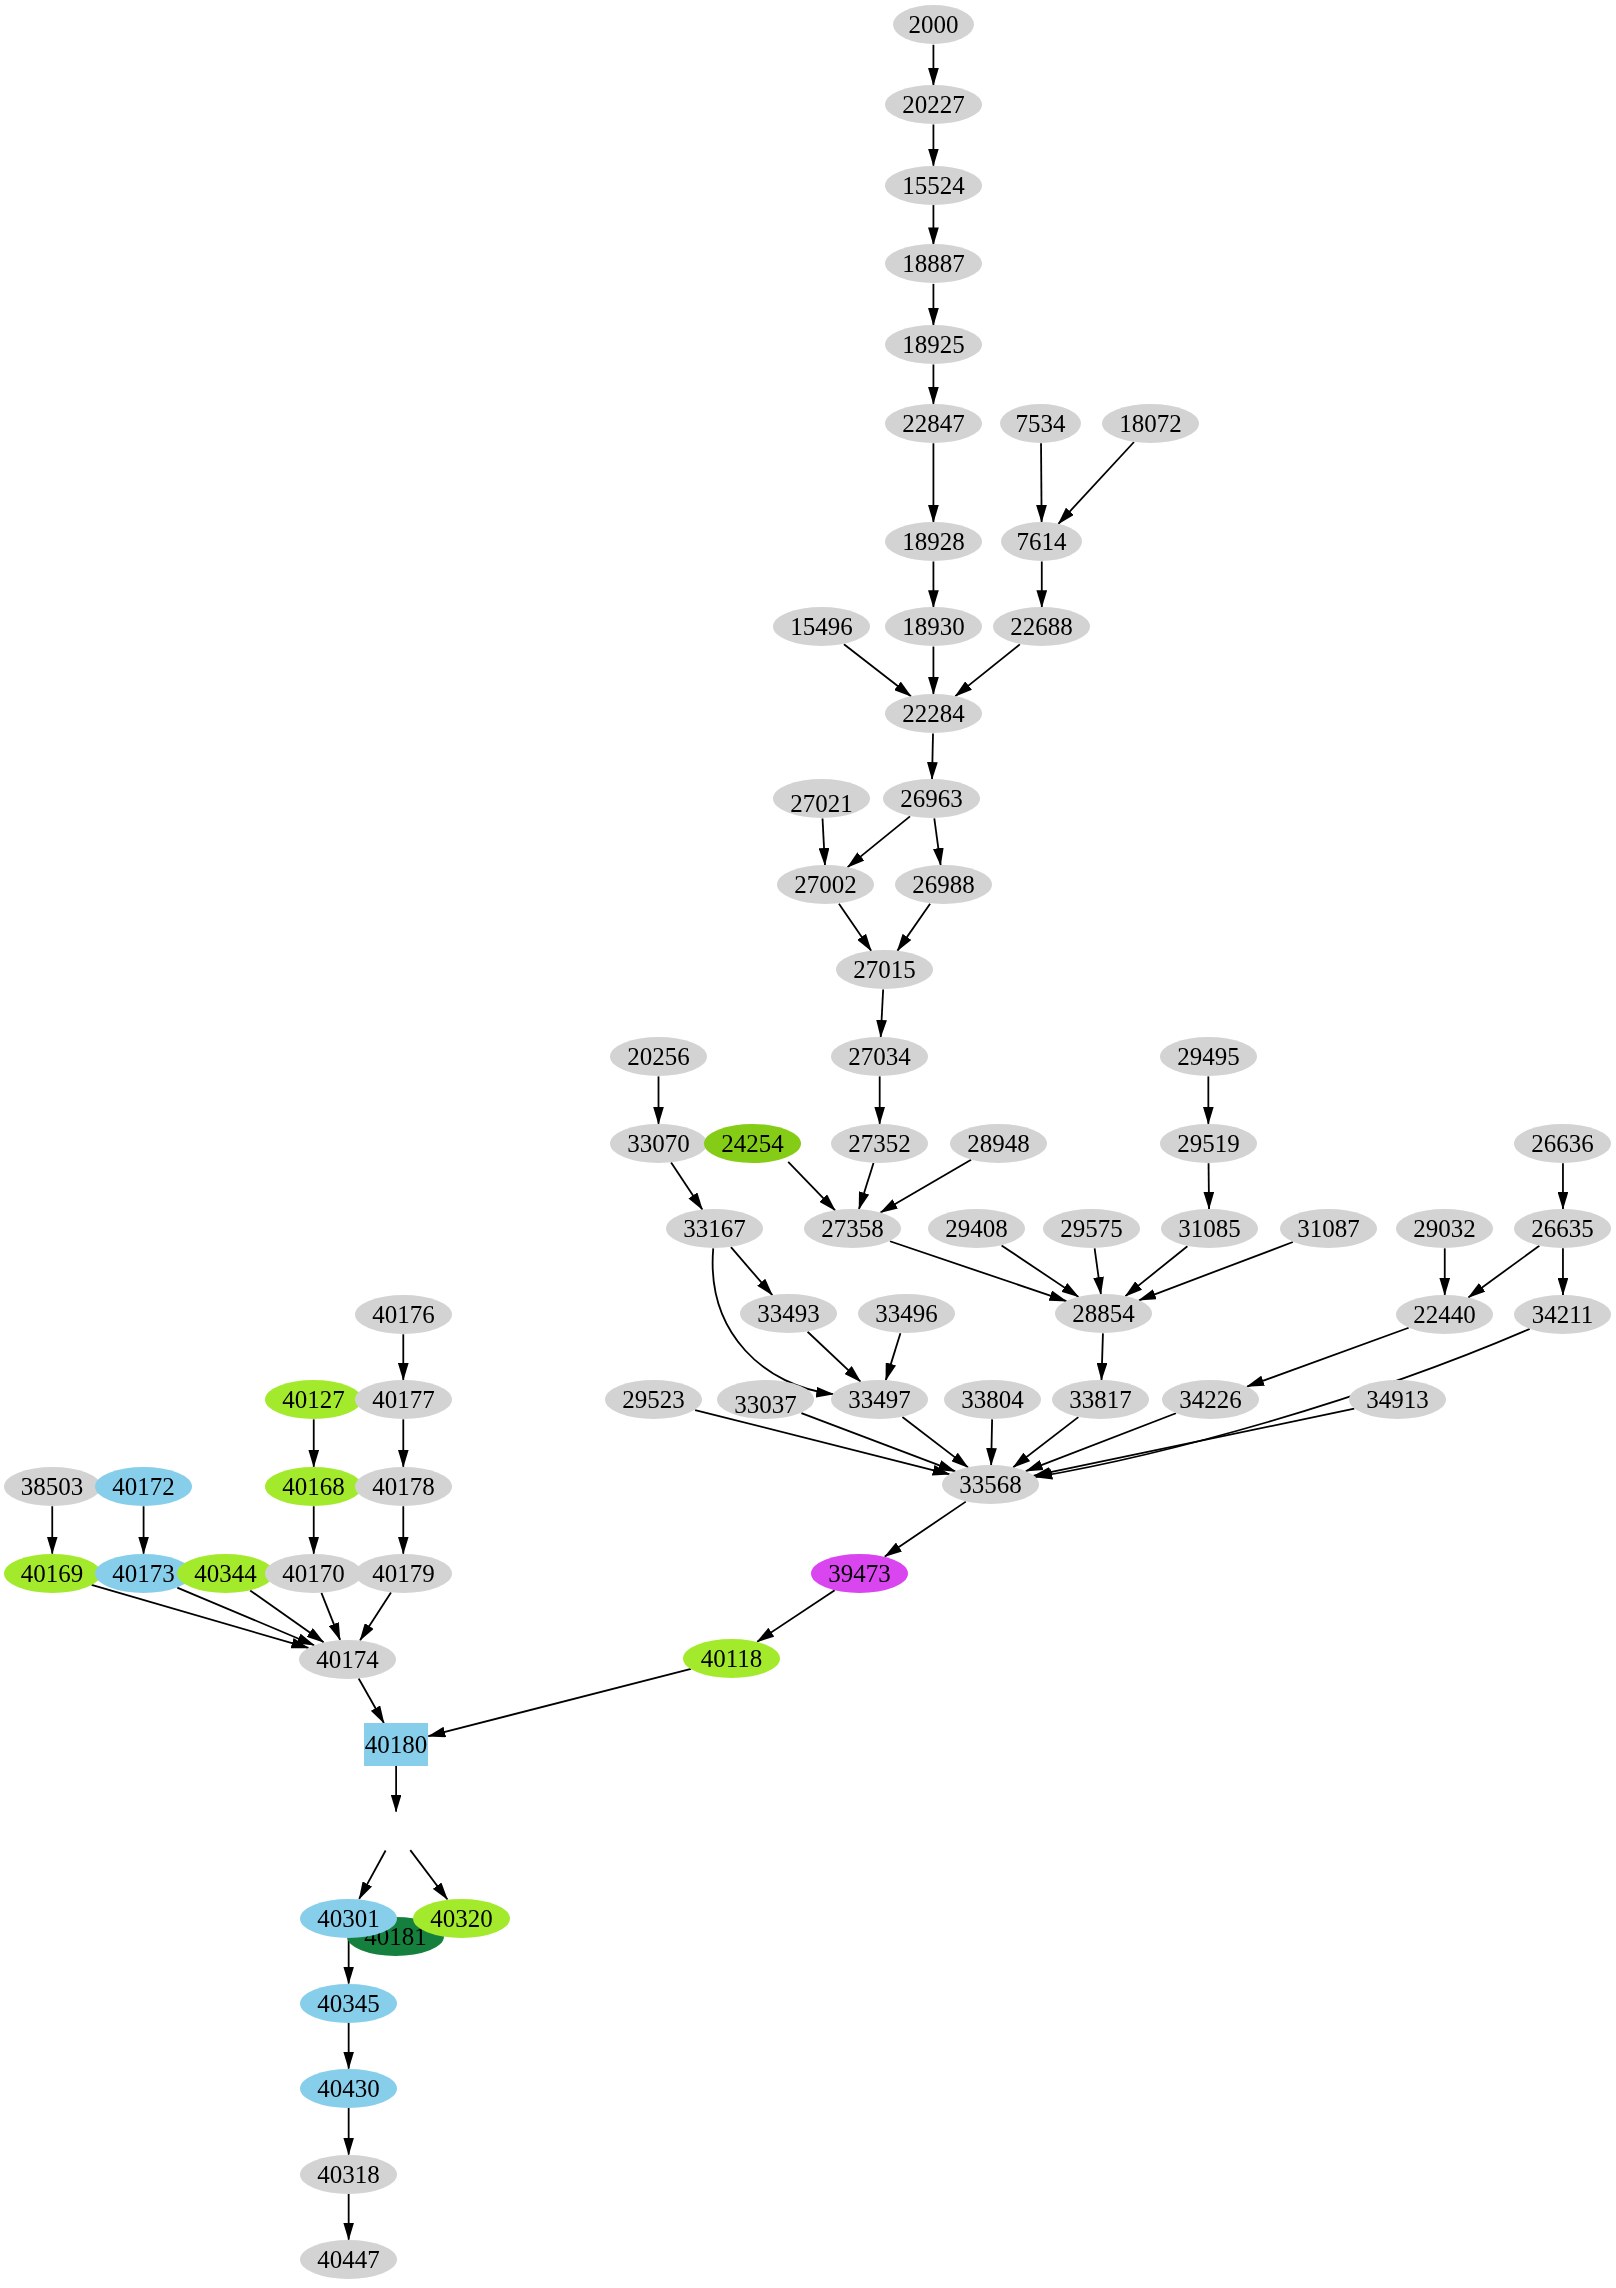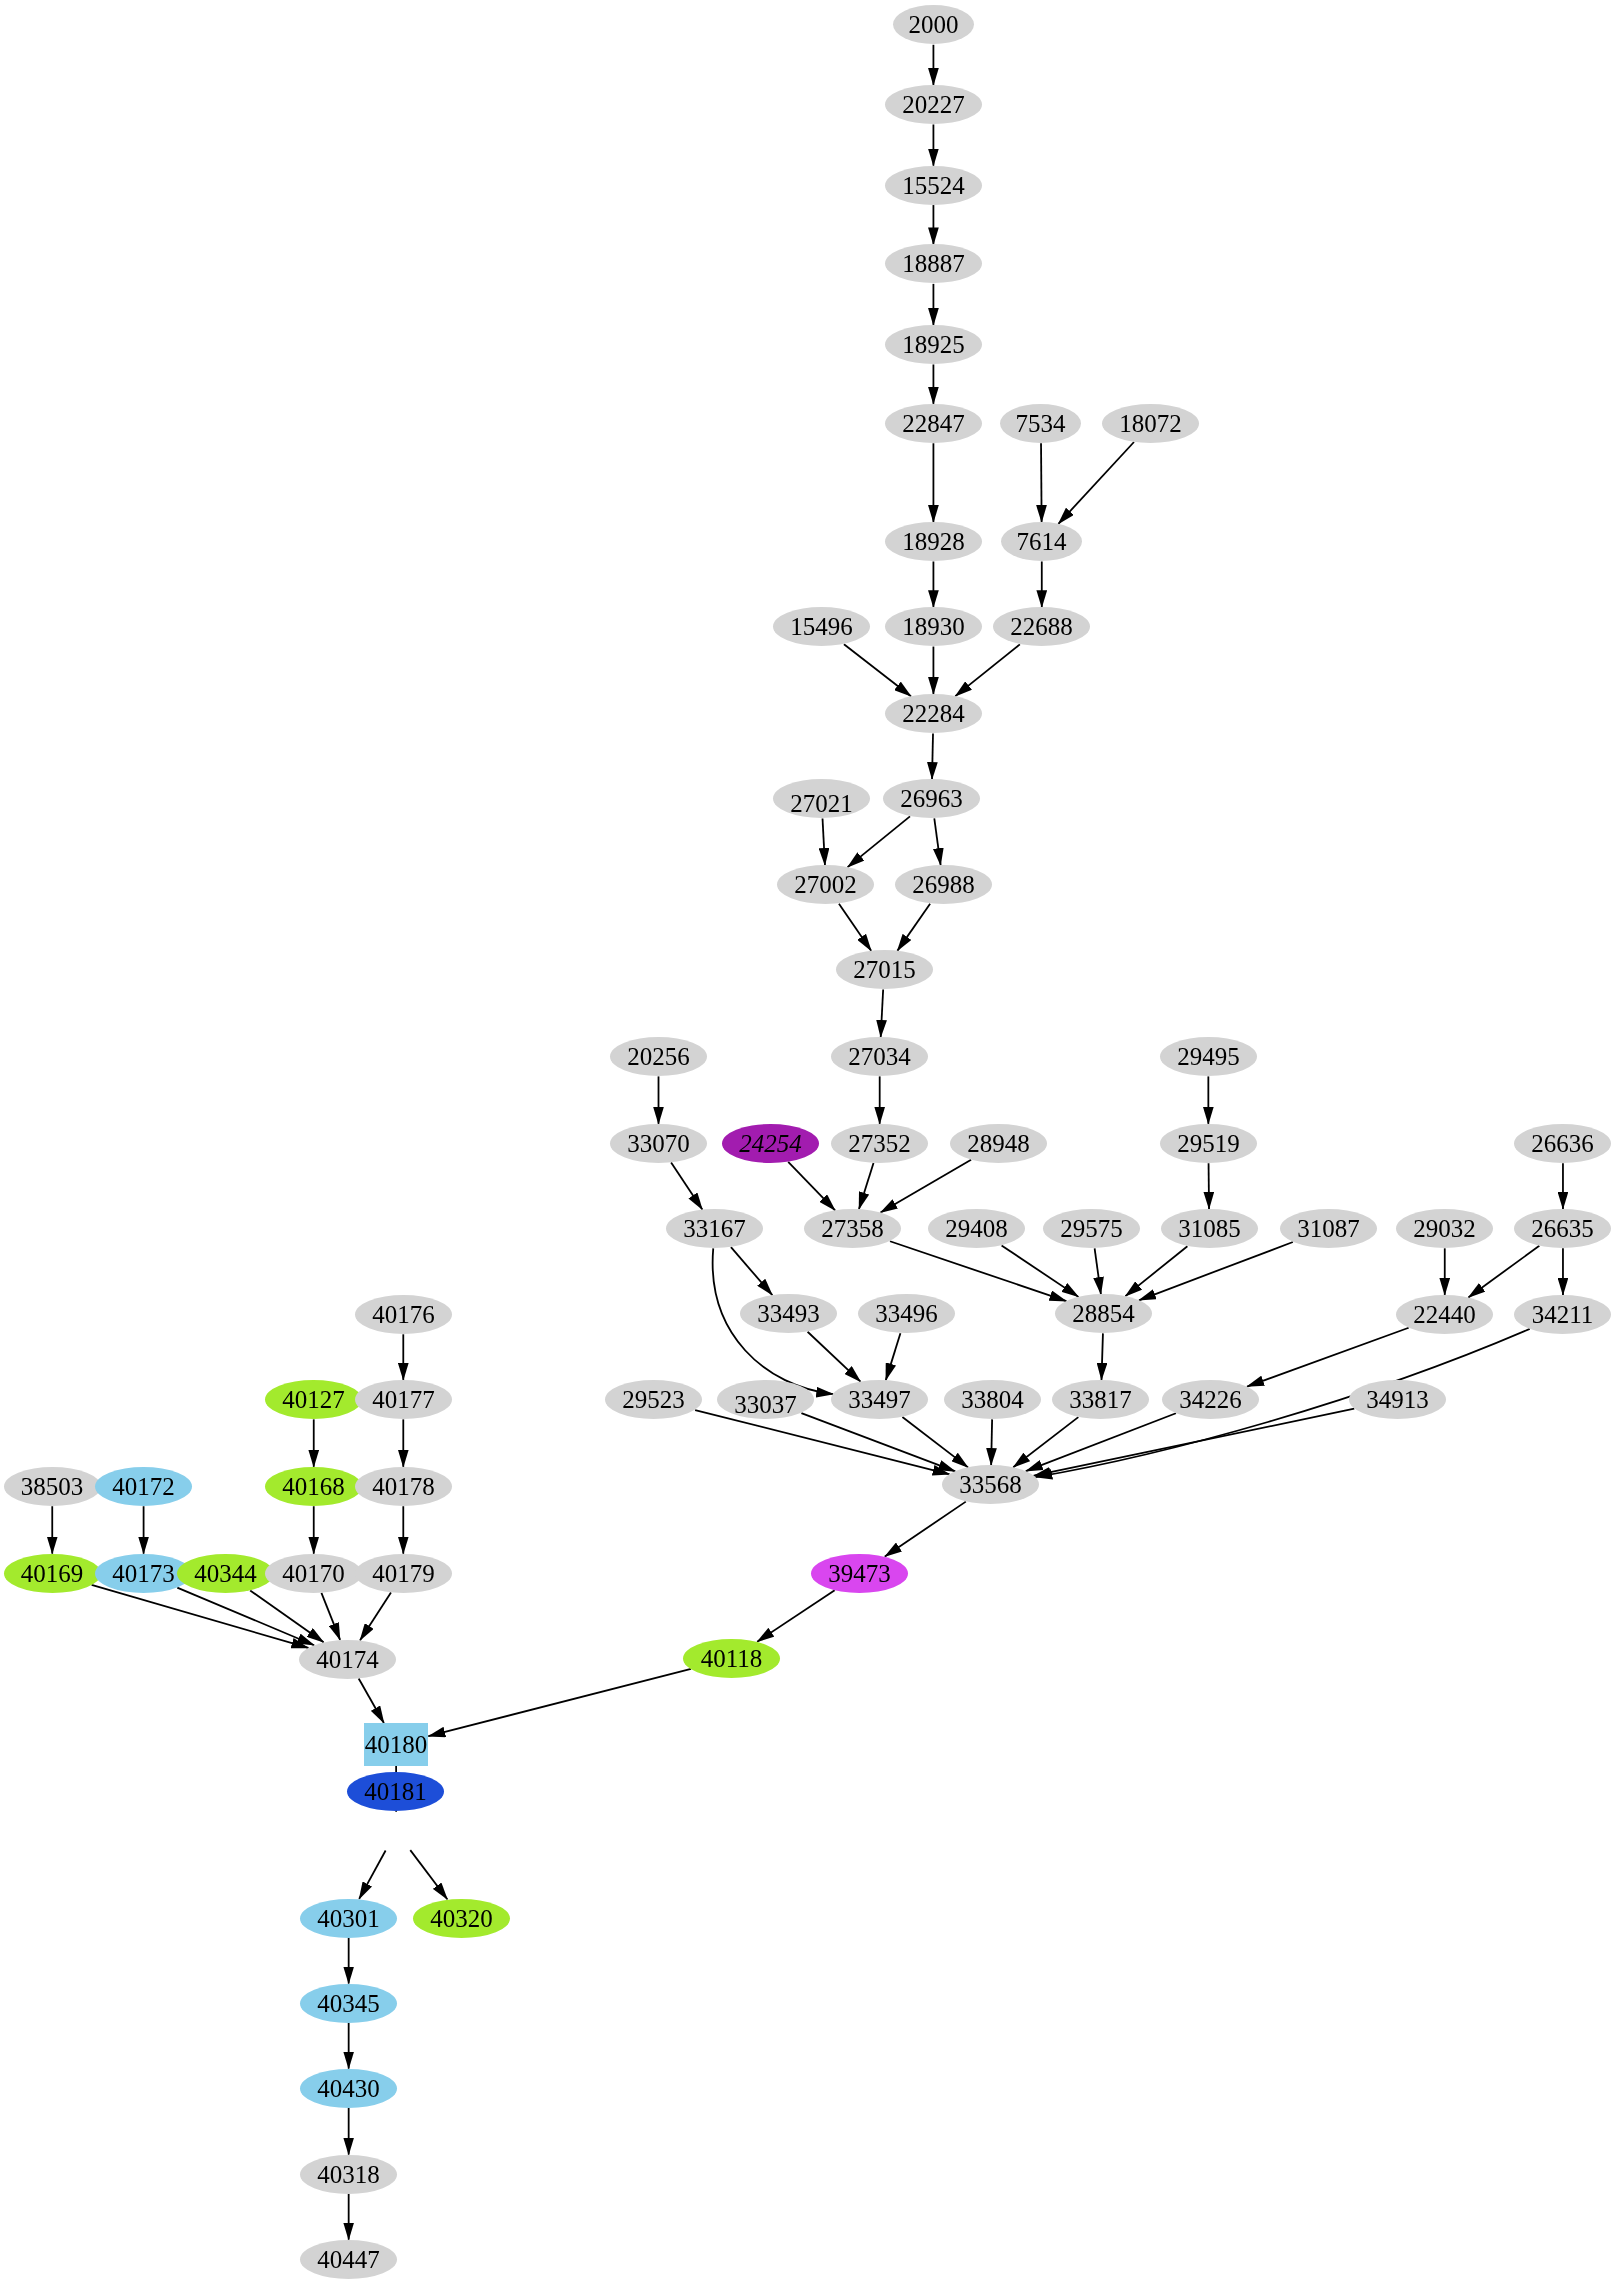--- a/index.html
+++ b/index.html
@@ -171,21 +171,21 @@
       </div>
       <div class="node ellipse" style="left: 610px; top: 1037px; width: 97px; height: 39px; background: rgb(211, 211, 211);">
         <span>20256</span>
       </div>
       <div class="node ellipse" style="left: 1160px; top: 1037px; width: 97px; height: 39px; background: rgb(211, 211, 211);">
         <span>29495</span>
       </div>
       <div class="node ellipse" style="left: 610px; top: 1124px; width: 97px; height: 39px; background: rgb(211, 211, 211);">
         <span>33070</span>
       </div>
-      <div class="node ellipse" style="left: 722px; top: 1124px; width: 97px; height: 39px; background: #a21caf; font-style: italic;">
+      <div class="node ellipse" style="left: 704px; top: 1124px; width: 97px; height: 39px; background: #84cc16;">
         <span>24254</span>
       </div>
       <div class="node ellipse" style="left: 831px; top: 1124px; width: 97px; height: 39px; background: rgb(211, 211, 211);">
         <span>27352</span>
       </div>
       <div class="node ellipse" style="left: 950px; top: 1124px; width: 97px; height: 39px; background: rgb(211, 211, 211);">
         <span>28948</span>
       </div>
       <div class="node ellipse" style="left: 1160px; top: 1124px; width: 97px; height: 39px; background: rgb(211, 211, 211);">
         <span>29519</span>
@@ -297,21 +297,21 @@
       </div>
       <div class="node ellipse" style="left: 299px; top: 1640px; width: 97px; height: 39px; background: rgb(211, 211, 211);">
         <span>40174</span>
       </div>
       <div class="node ellipse" style="left: 683px; top: 1639px; width: 97px; height: 39px; background: rgb(163, 234, 45);">
         <span>40118</span>
       </div>
       <div class="node box" style="left: 364px; top: 1723px; width: 64px; height: 43px; background: rgb(135, 206, 235);">
         <span>40180</span>
       </div>
-      <div class="node ellipse" style="left: 347px; top: 1772px; width: 97px; height: 39px; background: #1d4ed8;">
+      <div class="node ellipse" style="left: 347px; top: 1917px; width: 97px; height: 39px; background: #15803d;">
         <span>40181</span>
       </div>
       <div class="node ellipse" style="left: 300px; top: 1899px; width: 97px; height: 39px; background: rgb(135, 206, 235);">
         <span>40301</span>
       </div>
       <div class="node ellipse" style="left: 413px; top: 1899px; width: 97px; height: 39px; background: rgb(163, 234, 45);">
         <span>40320</span>
       </div>
       <div class="node ellipse" style="left: 300px; top: 1984px; width: 97px; height: 39px; background: rgb(135, 206, 235);">
         <span>40345</span>

